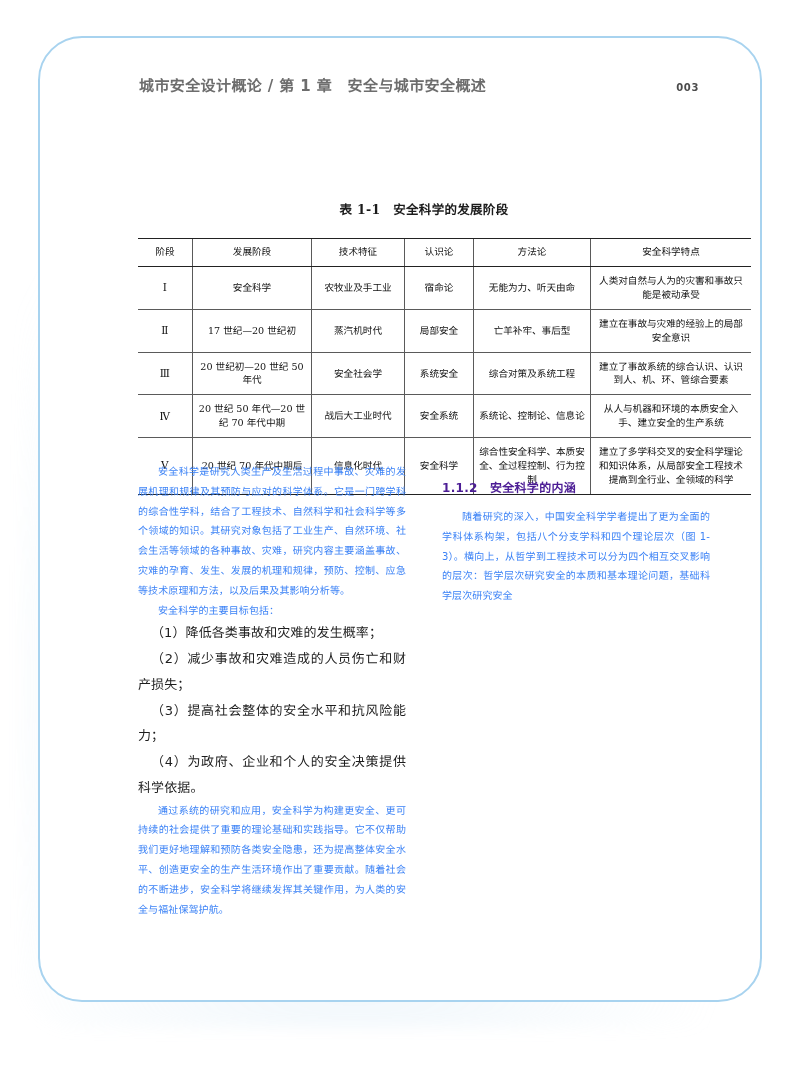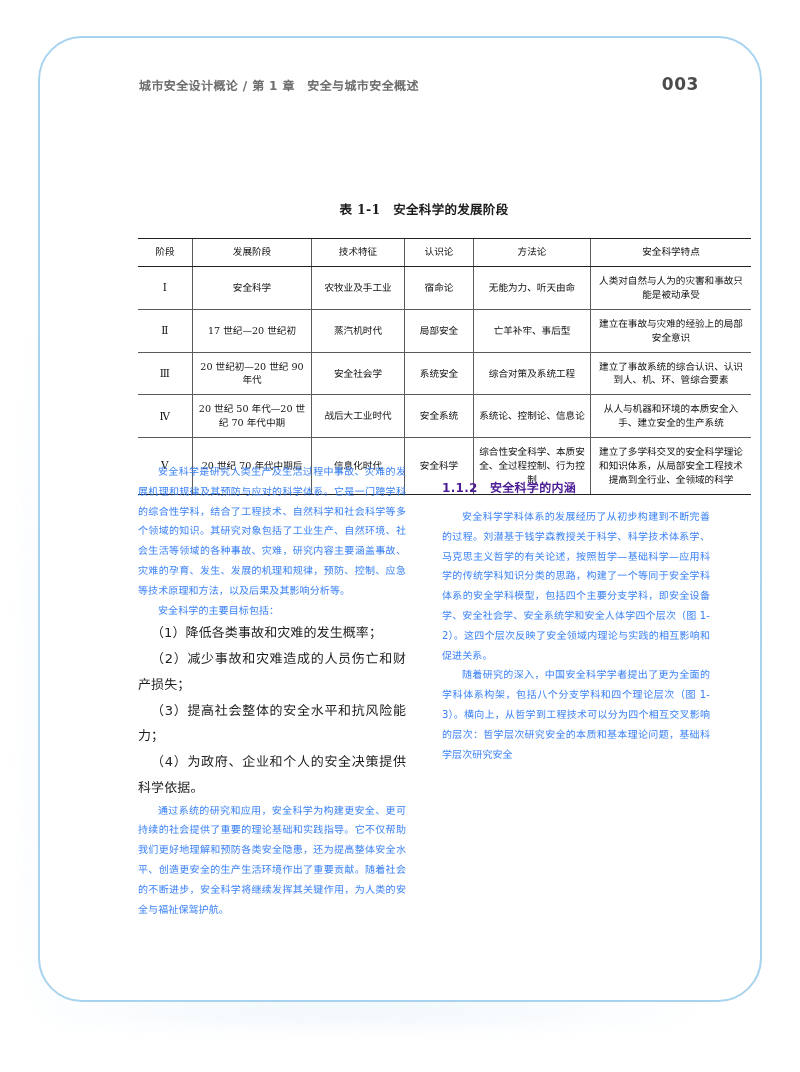--- a/index.html
+++ b/index.html
@@ -53,28 +53,28 @@
   .runhead {
     position: absolute;
     left: 101px;
     top: 38px;
     width: 560px;
     display: flex;
     align-items: baseline;
     justify-content: space-between;
   }
   .runhead-text {
-    font-size: 12px;
+    font-size: 15px;
     color: #6d6d6d;
     letter-spacing: 0.4px;
     white-space: pre;
     font-weight: 600;
   }
   .runhead-pageno {
-    font-size: 17px;
+    font-size: 10px;
     color: #4b4b4b;
     letter-spacing: 0.6px;
     font-weight: 600;
   }
 
   
   .table-block {
     position: absolute;
     left: 100px;
     top: 163px;
@@ -208,21 +208,21 @@
         <tr>
           <td class="c0 roman">Ⅱ</td>
           <td class="c1">17 世纪—20 世纪初</td>
           <td class="c2">蒸汽机时代</td>
           <td class="c3">局部安全</td>
           <td class="c4">亡羊补牢、事后型</td>
           <td class="c5">建立在事故与灾难的经验上的局部安全意识</td>
         </tr>
         <tr>
           <td class="c0 roman">Ⅲ</td>
-          <td class="c1">20 世纪初—20 世纪 90 年代</td>
+          <td class="c1">20 世纪初—20 世纪 50 年代</td>
           <td class="c2">安全社会学</td>
           <td class="c3">系统安全</td>
           <td class="c4">综合对策及系统工程</td>
           <td class="c5">建立了事故系统的综合认识、认识到人、机、环、管综合要素</td>
         </tr>
         <tr>
           <td class="c0 roman">Ⅳ</td>
           <td class="c1">20 世纪 50 年代—20 世纪 70 年代中期</td>
           <td class="c2">战后大工业时代</td>
           <td class="c3">安全系统</td>
@@ -248,18 +248,17 @@
       <p class="para">安全科学的主要目标包括：</p>
       <p class="list-item">（1）降低各类事故和灾难的发生概率；</p>
       <p class="list-item">（2）减少事故和灾难造成的人员伤亡和财产损失；</p>
       <p class="list-item">（3）提高社会整体的安全水平和抗风险能力；</p>
       <p class="list-item">（4）为政府、企业和个人的安全决策提供科学依据。</p>
       <p class="para">通过系统的研究和应用，安全科学为构建更安全、更可持续的社会提供了重要的理论基础和实践指导。它不仅帮助我们更好地理解和预防各类安全隐患，还为提高整体安全水平、创造更安全的生产生活环境作出了重要贡献。随着社会的不断进步，安全科学将继续发挥其关键作用，为人类的安全与福祉保驾护航。</p>
     </div>
 
     <div class="col">
       <h2 class="section-head">1.1.2　安全科学的内涵</h2>
-      <p class="para">安全科学学科体系的发展经历了从初步构建到不断完善的过程。刘潜基于钱学森教授关于科学、科学技术体系学、马克思主义哲学的有关论述，按照哲学—基础科学—应用科学的传统学科知识分类的思路，构建了一个等同于安全学科体系的安全学科模型，包括四个主要分支学科，即安全设备学、安全社会学、安全系统学和安全人体学四个层次（图 1-2）。这四个层次反映了安全领域内理论与实践的相互影响和促进关系。</p>
       <p class="para">随着研究的深入，中国安全科学学者提出了更为全面的学科体系构架，包括八个分支学科和四个理论层次（图 1-3）。横向上，从哲学到工程技术可以分为四个相互交叉影响的层次：哲学层次研究安全的本质和基本理论问题，基础科学层次研究安全</p>
     </div>
 
   </div>
 </div>
 
 </body></html>

